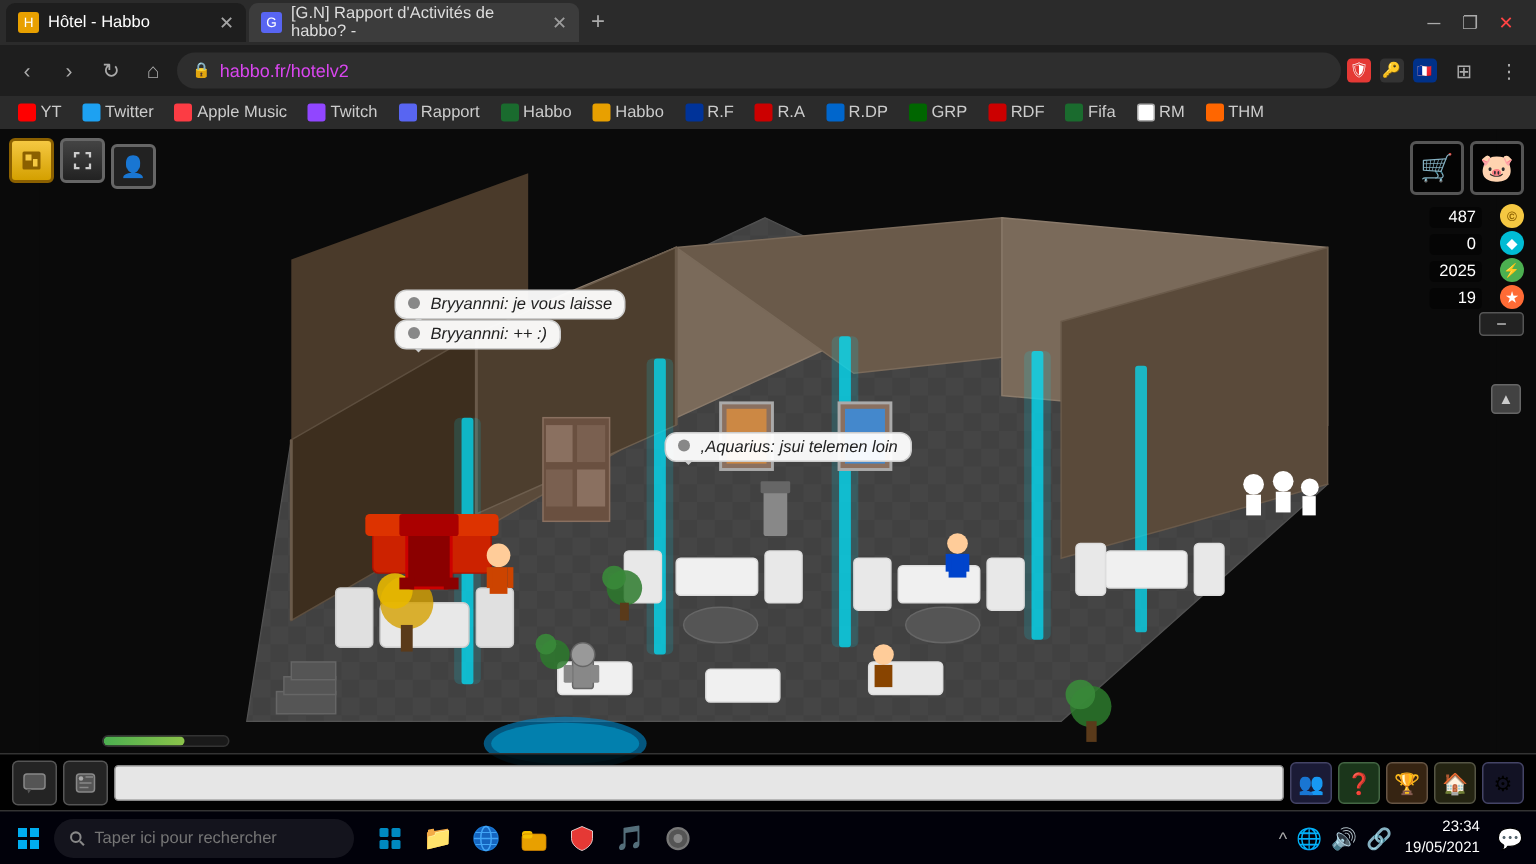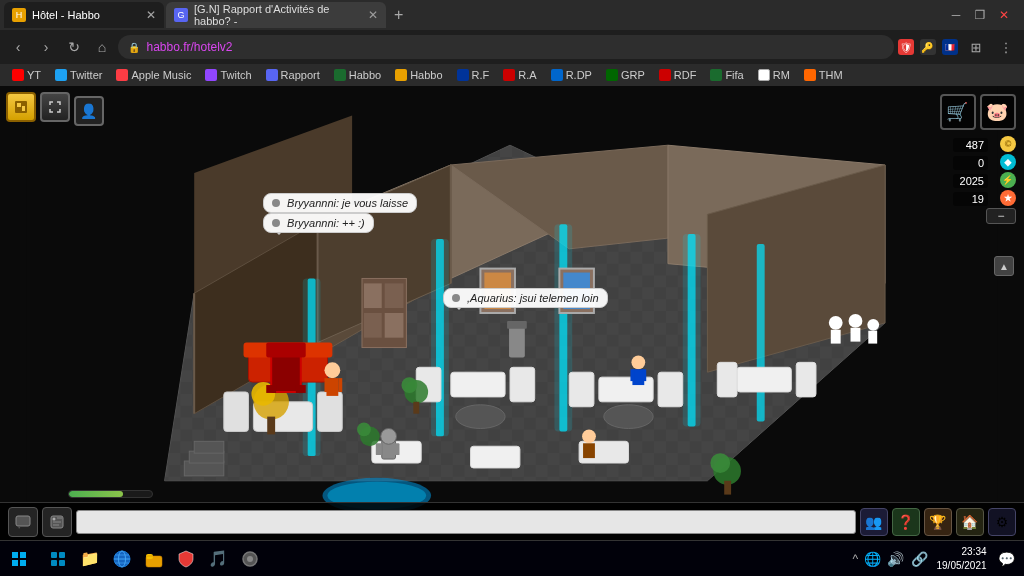--- a/index.html
+++ b/index.html
@@ -892,20 +892,27 @@
 
   <div class="taskbar">
     <button class="start-btn">
       <svg width="14" height="14" viewBox="0 0 14 14">
         <rect x="0" y="0" width="6" height="6" fill="#00adef"></rect>
         <rect x="8" y="0" width="6" height="6" fill="#00adef"></rect>
         <rect x="0" y="8" width="6" height="6" fill="#00adef"></rect>
         <rect x="8" y="8" width="6" height="6" fill="#00adef"></rect>
       </svg>
     </button>
+    <div class="search-bar">
+      <svg width="12" height="12" viewBox="0 0 12 12">
+        <circle cx="5" cy="5" r="3.5" fill="none" stroke="#888" stroke-width="1.5"></circle>
+        <line x1="8" y1="8" x2="11" y2="11" stroke="#888" stroke-width="1.5"></line>
+      </svg>
+      <input type="text" placeholder="Taper ici pour rechercher" style="">
+    </div>
     <div class="taskbar-icons">
       <div class="tb-icon">
         <svg width="16" height="16" viewBox="0 0 16 16">
           <rect x="1" y="1" width="6" height="6" rx="1" fill="#00adef" opacity="0.8"></rect>
           <rect x="9" y="1" width="6" height="6" rx="1" fill="#00adef" opacity="0.8"></rect>
           <rect x="1" y="9" width="6" height="6" rx="1" fill="#00adef" opacity="0.8"></rect>
           <rect x="9" y="9" width="6" height="6" rx="1" fill="#00adef" opacity="0.8"></rect>
         </svg>
       </div>
       <div class="tb-icon">📁</div>

